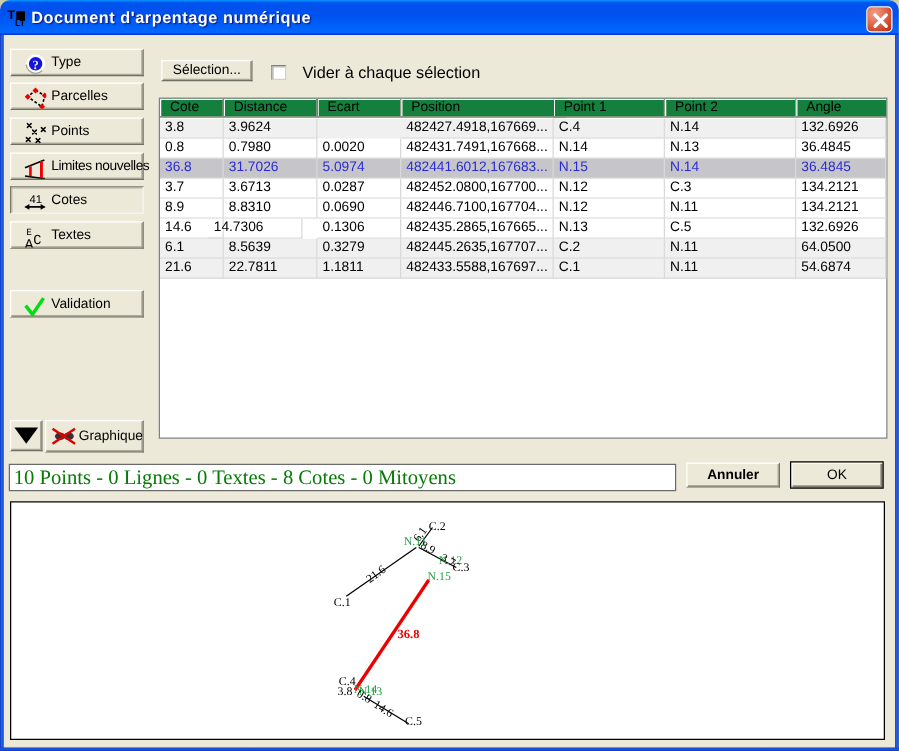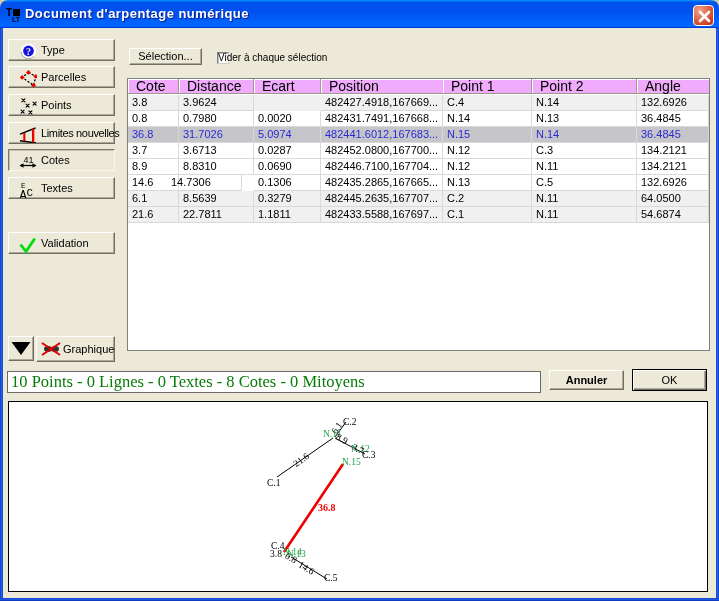--- a/index.html
+++ b/index.html
@@ -28,21 +28,21 @@
 
 .btn { position:absolute; background:#ece9d8; border-top:1px solid #fff; border-left:1px solid #fff;
   border-right:1px solid #716f64; border-bottom:1px solid #716f64;
   box-shadow: inset -1px -1px 0 #aca899, 0 0 0 1px #9d9b8d00; font-size:11px; color:#000; }
 .sbtn { left:8px; width:107px; height:22px; }
 .sbtn .lbl { position:absolute; left:32px; top:0; height:20px; line-height:20px; font-size:11px; white-space:nowrap; }
 .sbtn.pressed { border-top:1px solid #7a786d; border-left:1px solid #7a786d; border-right:1px solid #f8f7f1; border-bottom:1px solid #f8f7f1; box-shadow: inset 1px 1px 0 #c6c2b2; background:#ece9d8; }
 .icon { position:absolute; left:10px; top:2px; width:18px; height:18px; }
 
 #table { position:absolute; left:127px; top:78px; width:583px; height:273px; background:#fff; border:1px solid #808080; }
-.hcell { position:absolute; top:0; height:15px; background:#f0abfc; border-right:1px solid #9c9a8c; border-bottom:1px solid #9c9a8c; box-shadow: inset 1px 1px 0 #fff; font-size:14px; line-height:14px; padding-left:8px; color:#000; }
+.hcell { position:absolute; top:0; height:15px; background:#15803d; border-right:1px solid #9c9a8c; border-bottom:1px solid #9c9a8c; box-shadow: inset 1px 1px 0 #fff; font-size:11px; line-height:14px; padding-left:8px; color:#000; }
 .row { position:absolute; left:0; width:581px; height:16px; }
 .cell { position:absolute; top:0; height:16px; font-size:11px; line-height:15px; padding-left:4px; border-right:1px solid #d9d9d9; border-bottom:1px solid #d9d9d9; white-space:nowrap; overflow:hidden; }
 
 #tribtn { position:absolute; left:8px; top:336px; width:26px; height:25px; }
 #graphbtn { position:absolute; left:36px; top:336px; width:79px; height:26px; }
 #graphbtn .lbl { position:absolute; left:26px; top:0; height:24px; line-height:24px; font-size:11px;text-align:center; }
 #statusbox { position:absolute; left:7px; top:371px; width:534px; height:22px; background:#fff; border:1px solid #6a6a6a; }
 #statusbox span { position:absolute; left:3px; top:0; height:30px; line-height:20px; font-family:"Liberation Serif",serif; font-weight:normal; font-size:16.5px; color:#077a07; white-space:nowrap; }
 #annuler { left:549px; top:370px; width:75px; height:20px; text-align:center; line-height:18px;font-weight:bold; }
 #okbtn { position:absolute; left:632px; top:369px; width:75px; height:22px; background:#ece9d8; border:1px solid #000;
@@ -148,21 +148,21 @@
     </div>
   <div class="btn sbtn" style="top:232px;">
       <svg class="icon" width="18" height="18" viewBox="0 0 18 18">
         <path d="M1.5 9.5 L7 16.5 L15.8 3.5" stroke="#00dd11" stroke-width="2.8" fill="none"></path>
       </svg>
       <span class="lbl">Validation</span>
     </div>
 
   <div class="btn" style="left:129px; top:48px; width:73px; height:17px; text-align:center; line-height:15px;">Sélection...</div>
   <div style="position:absolute; left:217px; top:52px; width:12px; height:12px; background:#fff; border-top:1px solid #808080; border-left:1px solid #808080; border-bottom:1px solid #d4d0c8; border-right:1px solid #d4d0c8; box-shadow:inset 1px 1px 0 #c0c0c0;"></div>
-  <div style="position:absolute; left:218px; top:48px; height:19px; line-height:19px; font-size:10px;">Vider à chaque sélection</div>
+  <div style="position:absolute; left:242px; top:48px; height:19px; line-height:19px; font-size:13px;">Vider à chaque sélection</div>
 
   <div id="table">
     <div class="hcell" style="left:0; width:51px;">Cote</div>
     <div class="hcell" style="left:51px; width:75px;">Distance</div>
     <div class="hcell" style="left:126px; width:67px;">Ecart</div>
     <div class="hcell" style="left:193px; width:132px;">Position</div>
     <div class="hcell" style="left:315px; width:89px;">Point 1</div>
     <div class="hcell" style="left:404px; width:105px;">Point 2</div>
     <div class="hcell" style="left:509px; width:72px; border-right:none;">Angle</div>
   <div class="row" style="top: 16px; background: rgb(240, 240, 240);">

